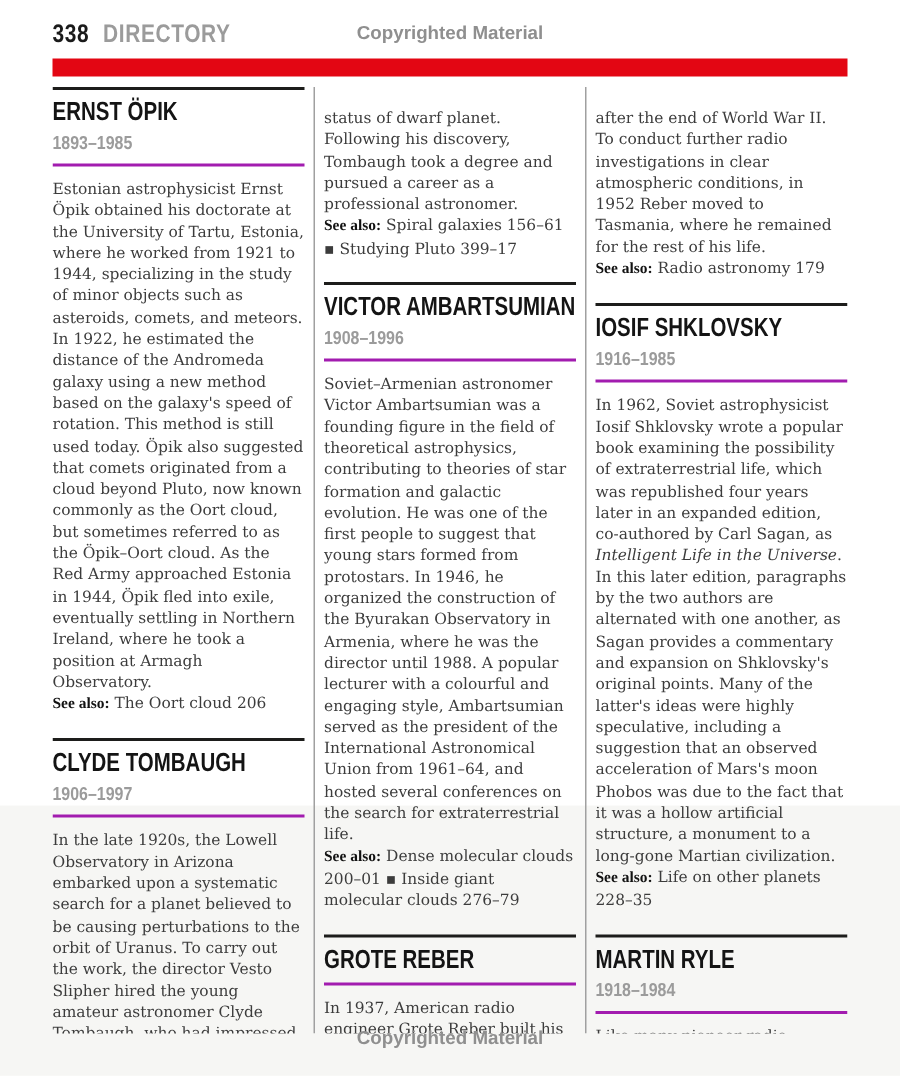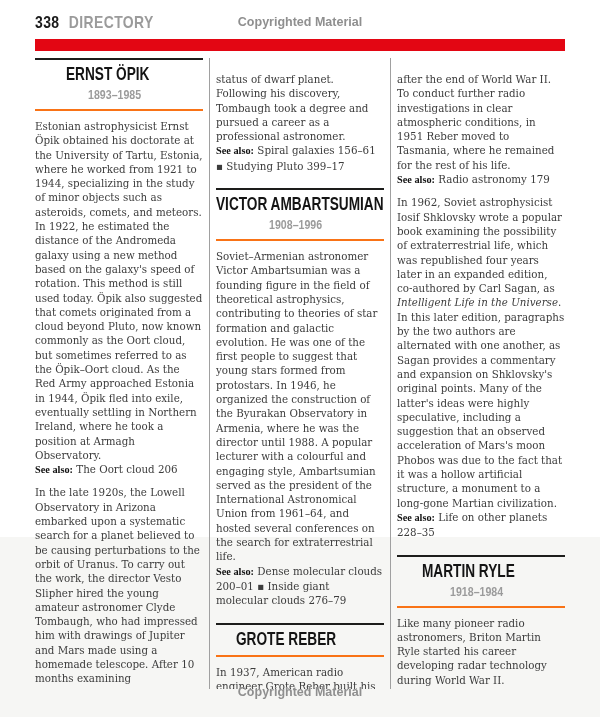--- a/index.html
+++ b/index.html
@@ -31,21 +31,21 @@
     font-family: "Liberation Sans", sans-serif;
     font-weight: bold; font-size: 12.5px; color: #8f8f8f;
     white-space: nowrap;
   }
   .red-bar { height: 12px; margin-top: 2px; }
   
   .columns { display: flex; margin-top: 7px; align-items: stretch; height: 631px; overflow: hidden; }
   .column { width: 168px; flex: 0 0 168px; }
   .col-divider { width: 1px; background: #a0a0a0; margin: 0 6px 0 6px; flex: 0 0 1px; }
   
-  .entry-header { border-top: 2px solid #1d1d1b; border-bottom: 2px solid #f97316; padding: 5px 0 6px 0; text-align: center; }
+  .entry-header { border-top: 2px solid #1d1d1b; border-bottom: 2px solid #a21caf; padding: 5px 0 6px 0; }
   .entry-header.not-first { margin-top: 15px; }
   .entry-name {
     display: inline-block;
     transform: scaleX(0.78);
     transform-origin: 0 50%;
     white-space: nowrap;
     font-family: "Liberation Sans", sans-serif;
     font-weight: bold; font-size: 17.5px; color: #141414;
     letter-spacing: 0;
     line-height: 1.05;
@@ -94,41 +94,49 @@
   <div class="red-bar" style="background: rgb(227, 6, 19);"></div>
 
   <div class="columns">
       <div class="column">
         <div class="entry-header">
           <div><span class="entry-name">ERNST ÖPIK</span></div>
           <div><span class="entry-dates">1893–1985</span></div>
         </div>
         <p class="body-text"><span>Estonian astrophysicist Ernst Öpik obtained his doctorate at the University of Tartu, Estonia, where he worked from 1921 to 1944, specializing in the study of minor objects such as asteroids, comets, and meteors. In 1922, he estimated the distance of the Andromeda galaxy using a new method based on the galaxy's speed of rotation. This method is still used today. Öpik also suggested that comets originated from a cloud beyond Pluto, now known commonly as the Oort cloud, but sometimes referred to as the Öpik–Oort cloud. As the Red Army approached Estonia in 1944, Öpik fled into exile, eventually settling in Northern Ireland, where he took a position at Armagh Observatory.</span></p>
         <p class="body-text see-also"><b>See also:</b> <span>The Oort cloud 206</span></p>
+        <div class="entry-header not-first">
+          <div><span class="entry-name">CLYDE TOMBAUGH</span></div>
+          <div><span class="entry-dates">1906–1997</span></div>
+        </div>
         <p class="body-text"><span>In the late 1920s, the Lowell Observatory in Arizona embarked upon a systematic search for a planet believed to be causing perturbations to the orbit of Uranus. To carry out the work, the director Vesto Slipher hired the young amateur astronomer Clyde Tombaugh, who had impressed him with drawings of Jupiter and Mars made using a homemade telescope. After 10 months examining photographs, on 18 February 1930, Tombaugh discovered an object orbiting the Sun beyond Neptune. Named Pluto after the Roman god of the underworld, it was initially classified as the ninth planet, but has since been demoted to the</span></p>
       </div>
       <div class="col-divider"></div>
       <div class="column">
         <p class="body-text continuation"><span>status of dwarf planet. Following his discovery, Tombaugh took a degree and pursued a career as a professional astronomer.</span></p>
         <p class="body-text see-also"><b>See also:</b> <span>Spiral galaxies 156–61</span> ▪ <span>Studying Pluto 399–17</span></p>
         <div class="entry-header not-first">
           <div><span class="entry-name">VICTOR AMBARTSUMIAN</span></div>
           <div><span class="entry-dates">1908–1996</span></div>
         </div>
         <p class="body-text"><span>Soviet–Armenian astronomer Victor Ambartsumian was a founding figure in the field of theoretical astrophysics, contributing to theories of star formation and galactic evolution. He was one of the first people to suggest that young stars formed from protostars. In 1946, he organized the construction of the Byurakan Observatory in Armenia, where he was the director until 1988. A popular lecturer with a colourful and engaging style, Ambartsumian served as the president of the International Astronomical Union from 1961–64, and hosted several conferences on the search for extraterrestrial life.</span></p>
         <p class="body-text see-also"><b>See also:</b> <span>Dense molecular clouds 200–01</span> ▪ <span>Inside giant molecular clouds 276–79</span></p>
         <div class="entry-header not-first">
           <div><span class="entry-name">GROTE REBER</span></div>
         </div>
         <p class="body-text"><span>In 1937, American radio engineer Grote Reber built his own radio telescope in his back yard after hearing of Karl Jansky's discovery of galactic radio waves. Over the next few years, Reber was effectively the only radio astronomer in the world, conducting the first radio survey of the sky and publishing his results in astronomy and engineering journals. Reber's work was to form the basis for the development of radio astronomy</span></p>
       </div>
       <div class="col-divider"></div>
       <div class="column">
-        <p class="body-text continuation"><span>after the end of World War II. To conduct further radio investigations in clear atmospheric conditions, in 1951 Reber moved to Tasmania, where he remained for the rest of his life.</span></p>
+        <p class="body-text continuation"><span>after the end of World War II. To conduct further radio investigations in clear atmospheric conditions, in 1952 Reber moved to Tasmania, where he remained for the rest of his life.</span></p>
         <p class="body-text see-also"><b>See also:</b> <span>Radio astronomy 179</span></p>
+        <div class="entry-header not-first">
+          <div><span class="entry-name">IOSIF SHKLOVSKY</span></div>
+          <div><span class="entry-dates">1916–1985</span></div>
+        </div>
         <p class="body-text"><span>In 1962, Soviet astrophysicist Iosif Shklovsky wrote a popular book examining the possibility of extraterrestrial life, which was republished four years later in an expanded edition, co-authored by Carl Sagan, as </span><span class="italic">Intelligent Life in the Universe</span><span>. In this later edition, paragraphs by the two authors are alternated with one another, as Sagan provides a commentary and expansion on Shklovsky's original points. Many of the latter's ideas were highly speculative, including a suggestion that an observed acceleration of Mars's moon Phobos was due to the fact that it was a hollow artificial structure, a monument to a long-gone Martian civilization.</span></p>
         <p class="body-text see-also"><b>See also:</b> <span>Life on other planets 228–35</span></p>
         <div class="entry-header not-first">
           <div><span class="entry-name">MARTIN RYLE</span></div>
           <div><span class="entry-dates">1918–1984</span></div>
         </div>
         <p class="body-text"><span>Like many pioneer radio astronomers, Briton Martin Ryle started his career developing radar technology during World War II. Subsequently, he joined the Cavendish Radio Astronomy Group in Cambridge, where he worked alongside Antony Hewish and Jocelyn Bell Burnell, developing new techniques in radio astronomy and producing a number of</span></p>
       </div>
     </div>
 

